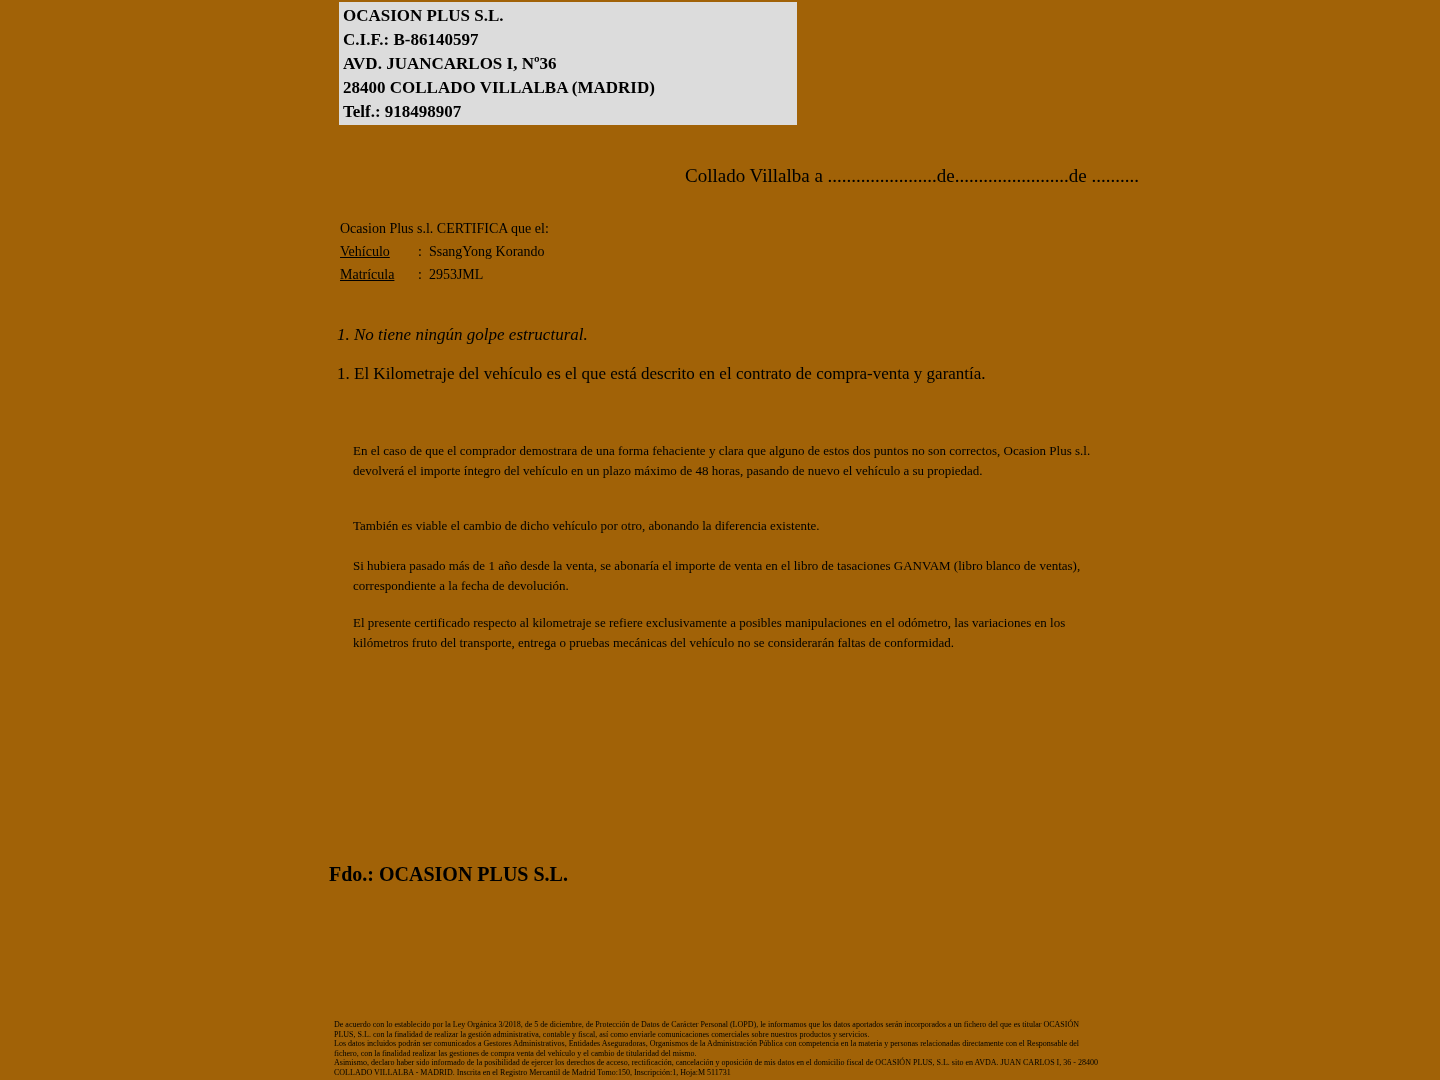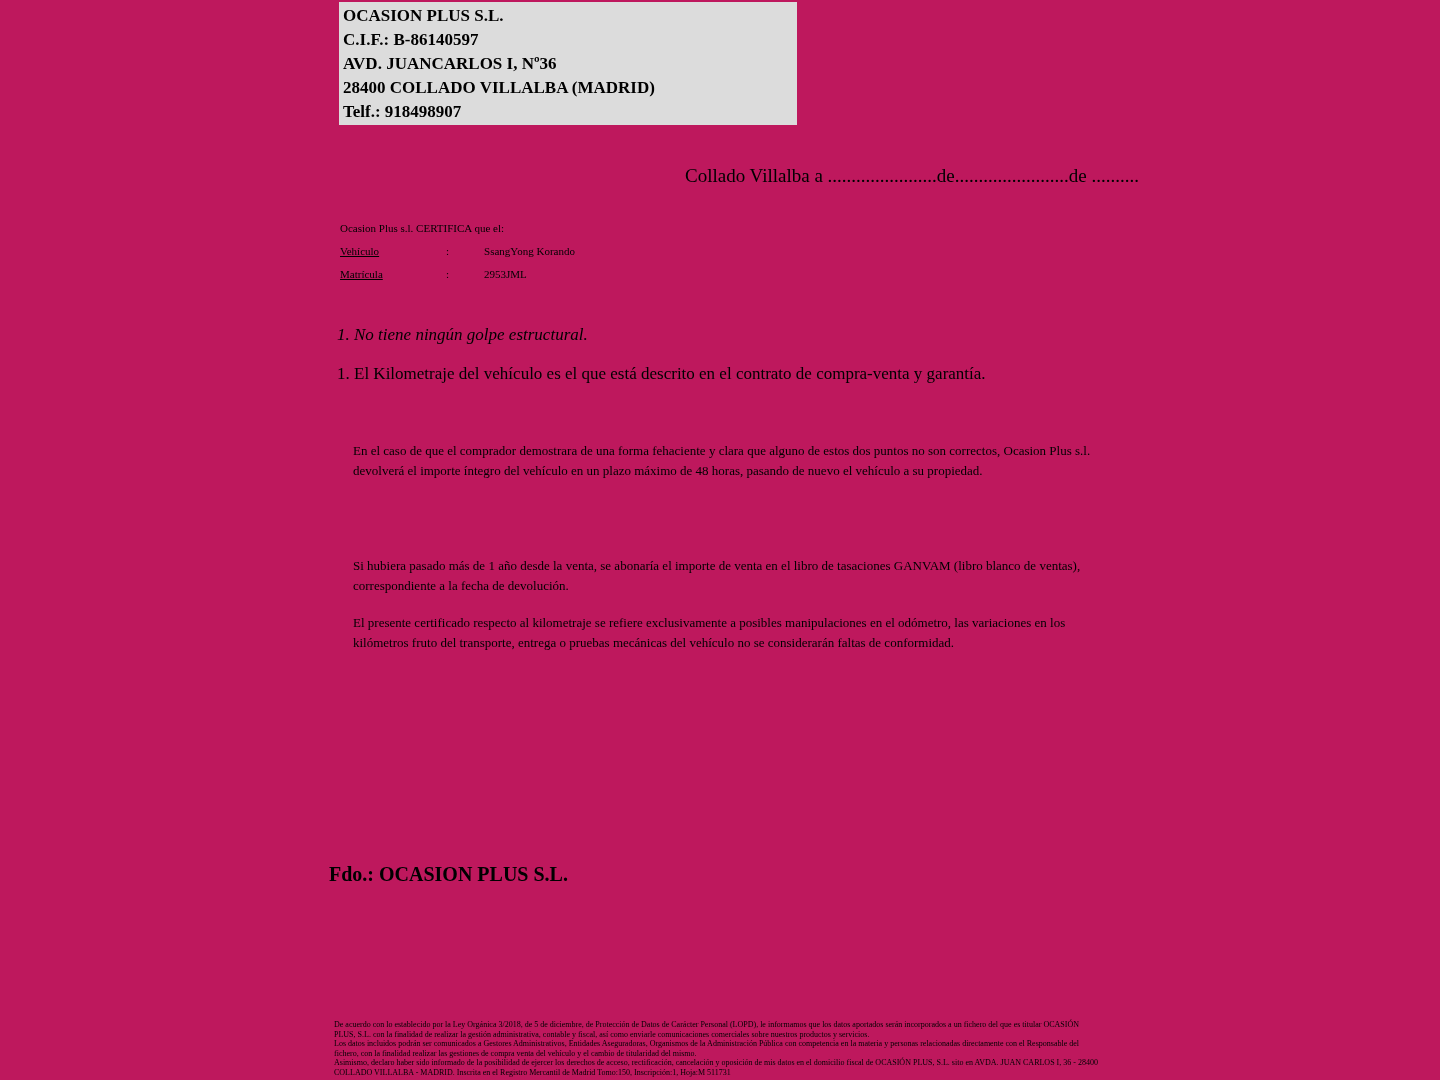--- a/index.html
+++ b/index.html
@@ -34,24 +34,24 @@
     left: 685px;
     top: 166px;
     font-size: 19px;
     line-height: 20px;
     white-space: nowrap;
   }
   .certify-block {
     position: absolute;
     left: 340px;
     top: 217px;
-    font-size: 11px;
+    font-size: 14px;
     line-height: 23px;
   }
-  .field-row { display: flex; gap: 28px; }
+  .field-row { display: flex; }
   .field-label {
     display: inline-block;
     width: 78px;
     text-decoration: underline;
   }
   .field-sep { display: inline-block; }
   .field-value { display: inline-block; padding-left: 7px; }
   .cond-1 { position: absolute; left: 337px; top: 325px; font-style: italic; }
   .cond-2 { position: absolute; left: 337px; top: 364px; }
   .condition {
@@ -83,21 +83,21 @@
     left: 334px;
     top: 1020px;
     width: 766px;
     font-size: 8px;
     line-height: 9.55px;
   }
 </style>
 </head>
 <body>
 
-<div class="page" style="background: #be185d; color: rgb(0, 0, 0);">
+<div class="page" style="background: #a16207; color: rgb(0, 0, 0);">
 
   <div class="letterhead" style="background: rgb(220, 220, 220);">
     <div>OCASION PLUS S.L.</div>
     <div>C.I.F.: B-86140597</div>
     <div>AVD. JUANCARLOS I, Nº36</div>
     <div>28400 COLLADO VILLALBA (MADRID)</div>
     <div>Telf.: 918498907</div>
   </div>
 
   <div class="date-line">Collado Villalba a .......................de........................de ..........</div>
@@ -113,20 +113,21 @@
       <span class="field-label">Matrícula</span>
         <span class="field-sep">:</span>
         <span class="field-value">2953JML</span>
     </div>
   </div>
 
   <div class="condition cond-1">1. No tiene ningún golpe estructural.</div>
   <div class="condition cond-2">1. El Kilometraje del vehículo es el que está descrito en el contrato de compra-venta y garantía.</div>
 
   <div class="para para-1">En el caso de que el comprador demostrara de una forma fehaciente y clara que alguno de estos dos puntos no son correctos, Ocasion Plus s.l. devolverá el importe íntegro del vehículo en un plazo máximo de 48 horas, pasando de nuevo el vehículo a su propiedad.</div>
+  <div class="para para-2">También es viable el cambio de dicho vehículo por otro, abonando la diferencia existente.</div>
   <div class="para para-3">Si hubiera pasado más de 1 año desde la venta, se abonaría el importe de venta en el libro de tasaciones GANVAM (libro blanco de ventas), correspondiente a la fecha de devolución.</div>
   <div class="para para-4">El presente certificado respecto al kilometraje se refiere exclusivamente a posibles manipulaciones en el odómetro, las variaciones en los kilómetros fruto del transporte, entrega o pruebas mecánicas del vehículo no se considerarán faltas de conformidad.</div>
 
   <div class="signature">Fdo.: OCASION PLUS S.L.</div>
 
   <div class="fine-print">
     <div>De acuerdo con lo establecido por la Ley Orgánica 3/2018, de 5 de diciembre, de Protección de Datos de Carácter Personal (LOPD), le informamos que los datos aportados serán incorporados a un fichero del que es titular OCASIÓN PLUS, S.L. con la finalidad de realizar la gestión administrativa, contable y fiscal, así como enviarle comunicaciones comerciales sobre nuestros productos y servicios.</div>
     <div>Los datos incluidos podrán ser comunicados a Gestores Administrativos, Entidades Aseguradoras, Organismos de la Administración Pública con competencia en la materia y personas relacionadas directamente con el Responsable del fichero, con la finalidad realizar las gestiones de compra venta del vehículo y el cambio de titularidad del mismo.</div>
     <div>Asimismo, declaro haber sido informado de la posibilidad de ejercer los derechos de acceso, rectificación, cancelación y oposición de mis datos en el domicilio fiscal de OCASIÓN PLUS, S.L. sito en AVDA. JUAN CARLOS I, 36 - 28400 COLLADO VILLALBA - MADRID. Inscrita en el Registro Mercantil de Madrid Tomo:150, Inscripción:1, Hoja:M 511731</div>
   </div>

